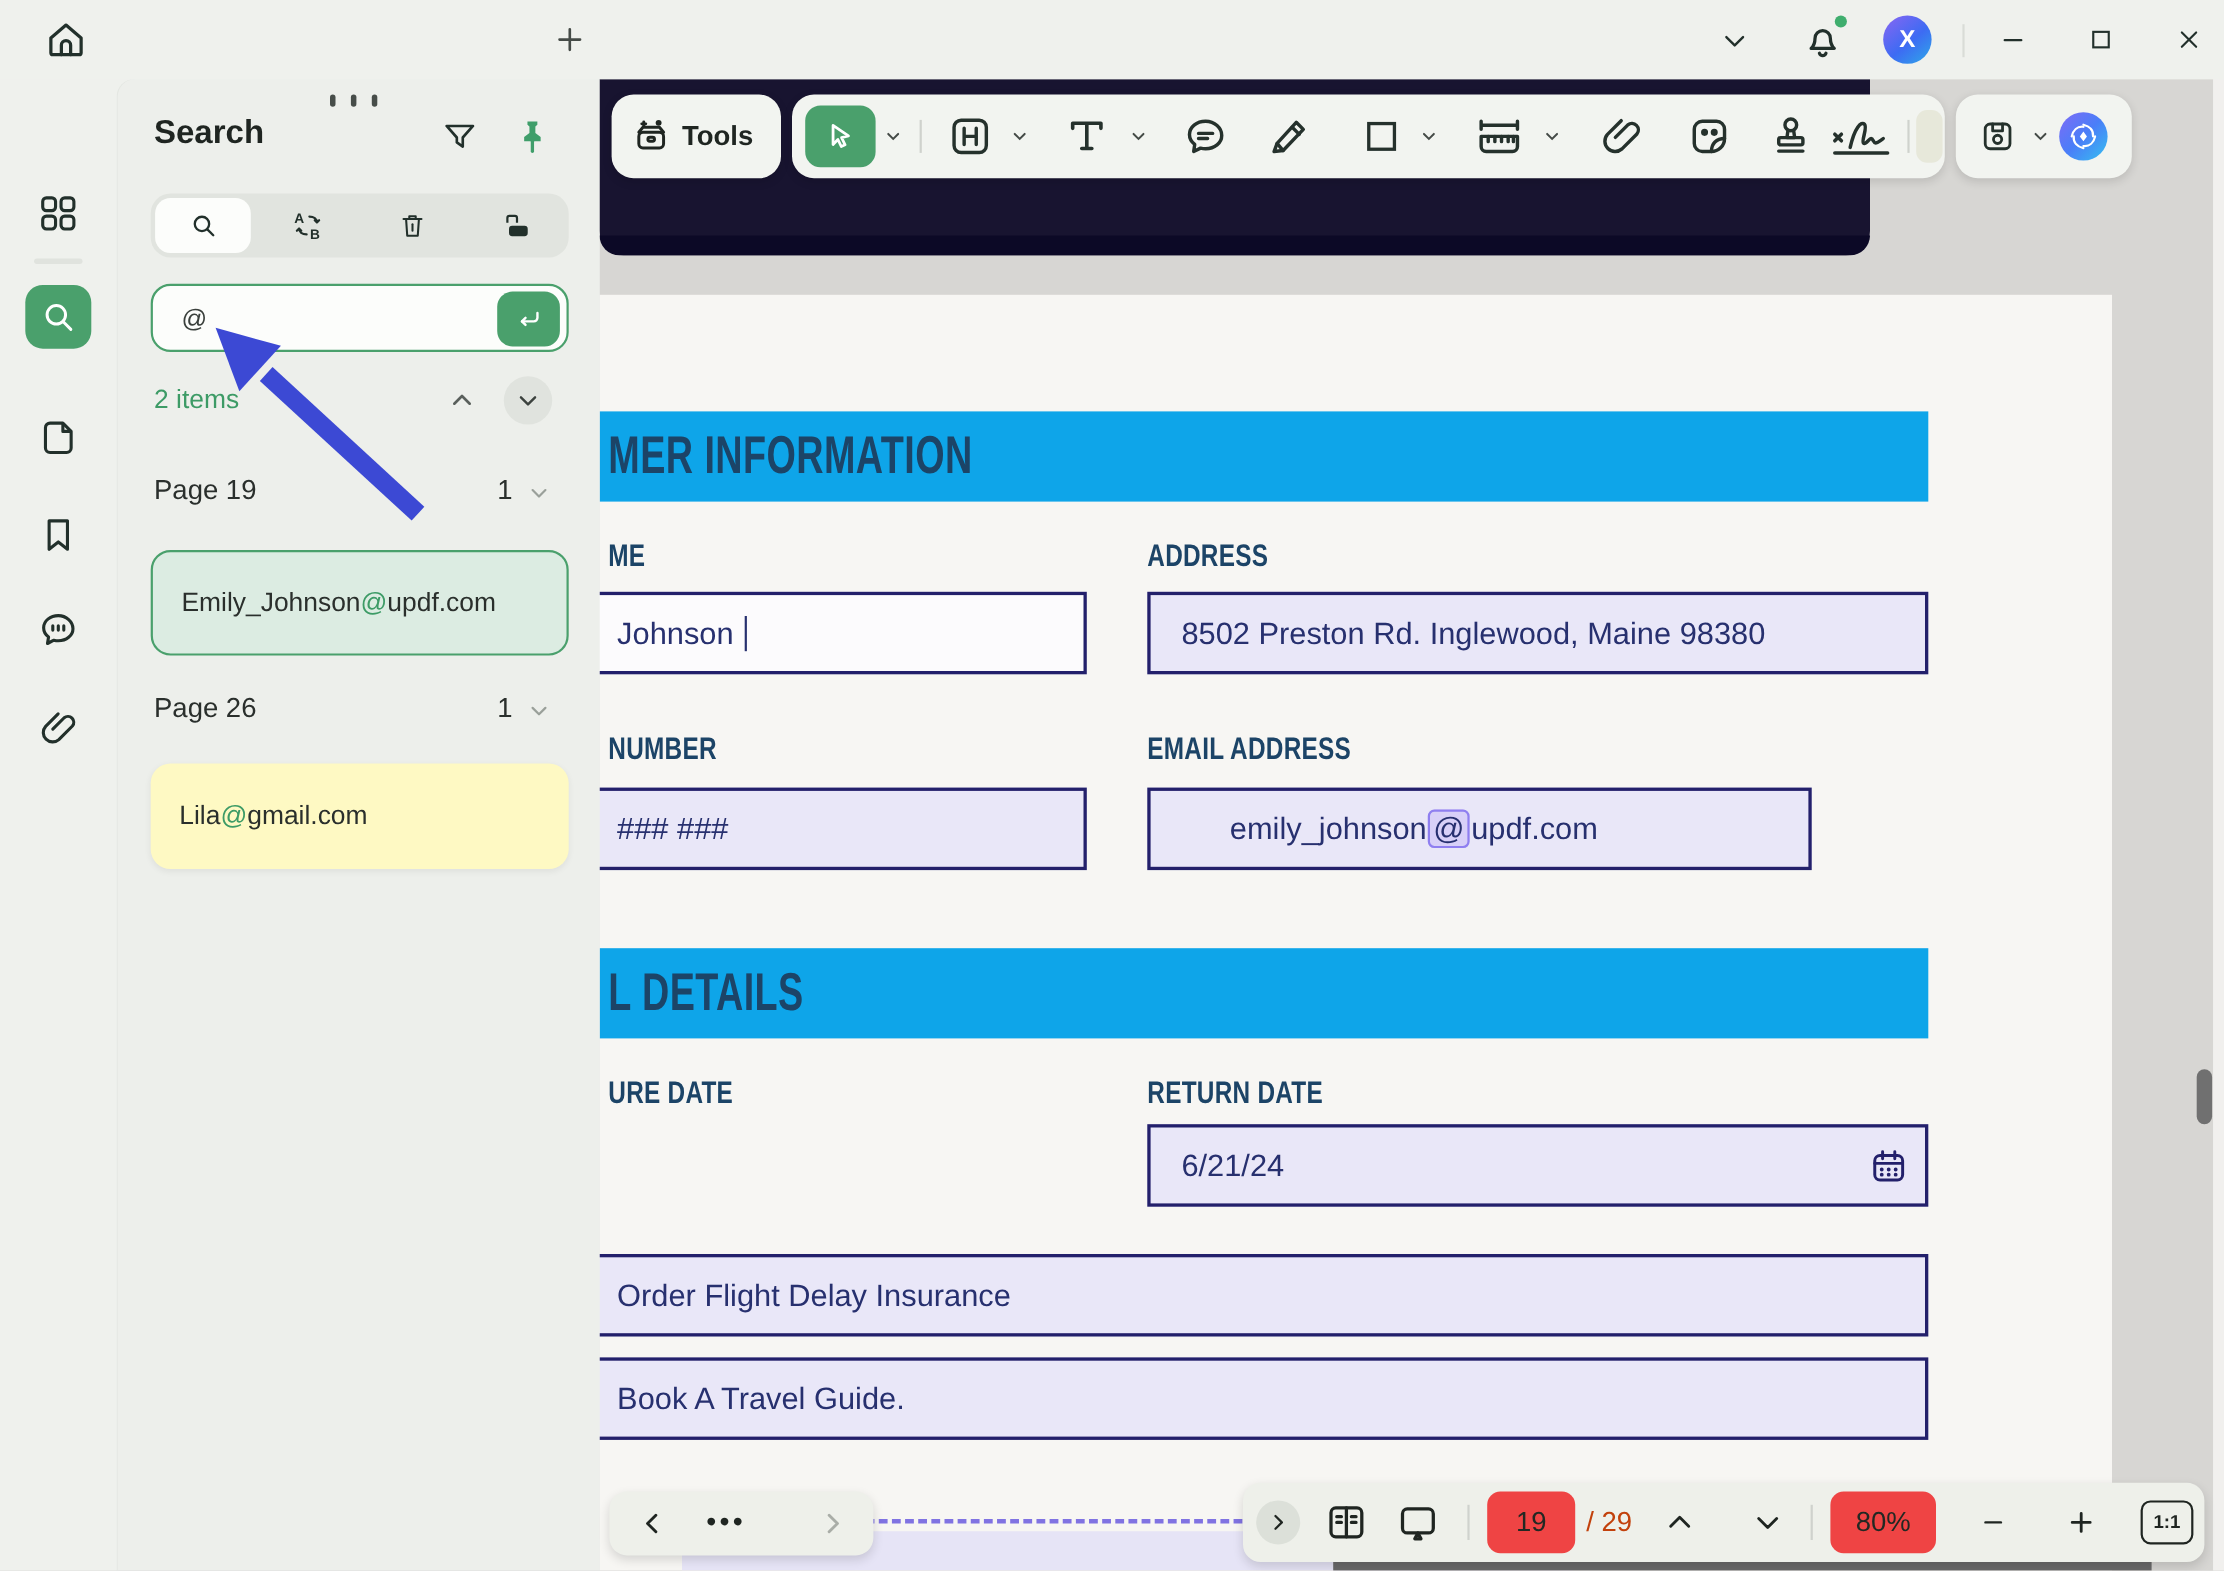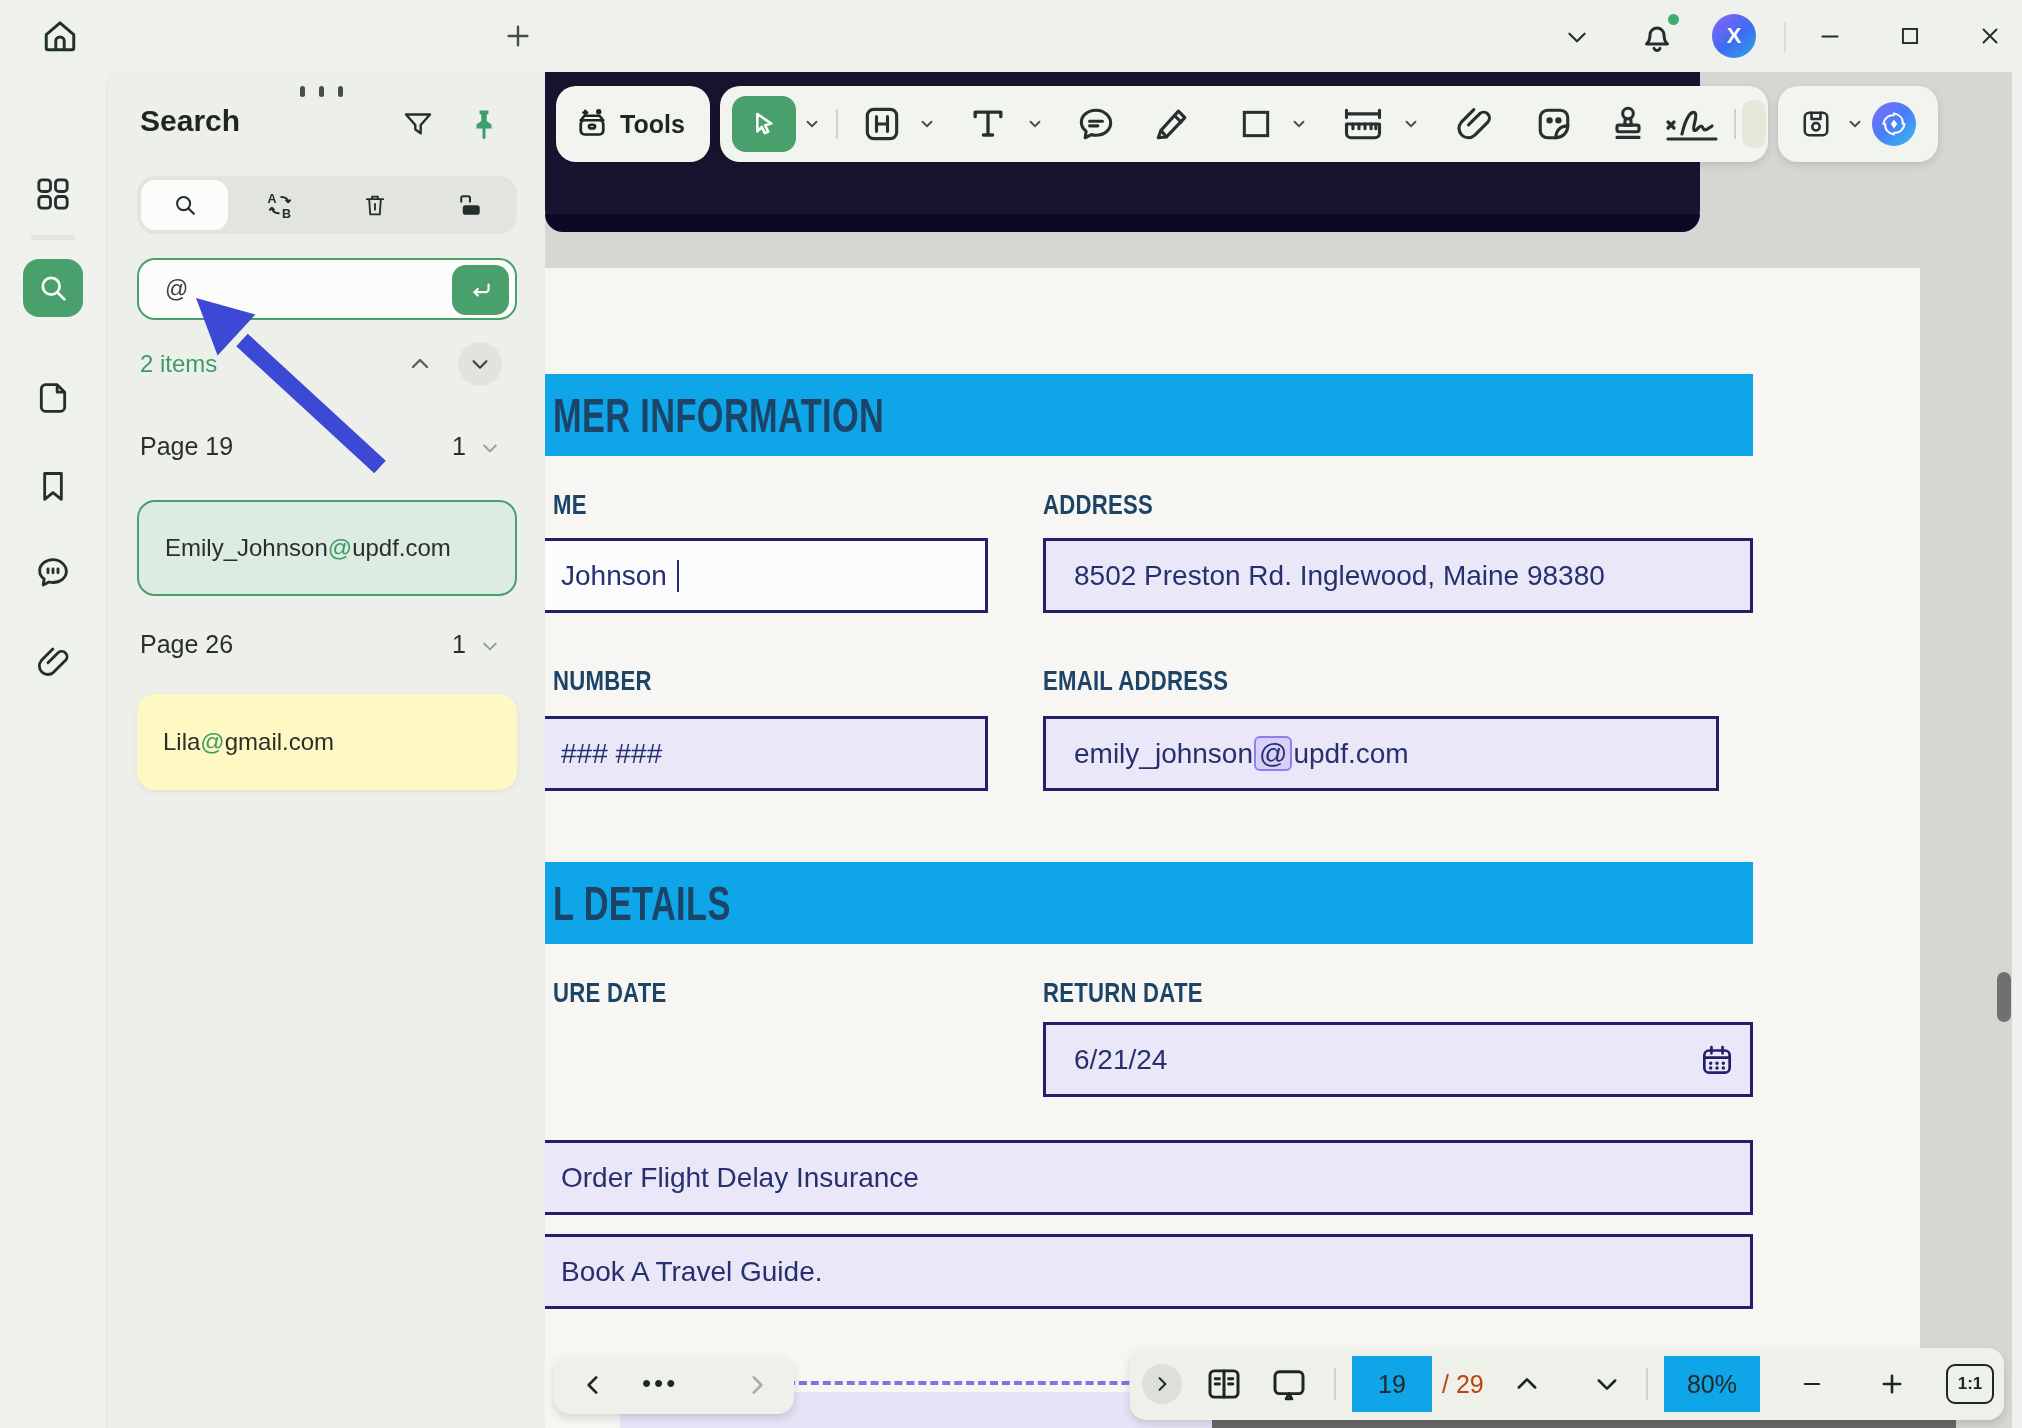--- a/index.html
+++ b/index.html
@@ -85,21 +85,21 @@
   .ticon { position:absolute; top:16px; width:44px; height:44px; }
   .select-btn { position:absolute; left:12px; top:10px; width:64px; height:56px; border-radius:14px; background:#4aa06c;
                 display:flex; align-items:center; justify-content:center; }
   .ai-btn { position:absolute; left:94px; top:16px; width:44px; height:44px; border-radius:50%;
             background:linear-gradient(135deg,#7f6bf6,#4a7ef8 50%,#35c0f0); display:flex; align-items:center; justify-content:center; }
   .beige-part { position:absolute; left:1022px; top:14px; width:24px; height:48px; border-radius:10px; background:#e7e8da; }
 
   
   .bpill { position:absolute; background:#eef0ea; border-radius:16px; box-shadow:0 4px 10px rgba(0,0,0,.14); z-index:6; }
   .ellipsis { position:absolute; left:88px; top:12px; font-size:26px; letter-spacing:3px; color:#1f2521; }
-  .valbox { position:absolute; top:8px; height:56px; background:#0ea5e9; border-radius:0; display:flex;
+  .valbox { position:absolute; top:8px; height:56px; background:#ef4444; border-radius:12px; display:flex;
             align-items:center; justify-content:center; font-size:25px; color:#222823; }
   .slash-total { position:absolute; left:312px; top:22px; font-size:25px; color:#c2410c; }
   .onebox { position:absolute; left:816px; top:16px; width:48px; height:40px; border:2.5px solid #1f2521; border-radius:9px;
             display:flex; align-items:center; justify-content:center; font-size:17px; font-weight:700; }
   .chev-in-circle { position:absolute; left:12px; top:16px; width:40px; height:40px; border-radius:50%; background:#dce0d9;
                     display:flex; align-items:center; justify-content:center; }
   .dark-bar { position:absolute; left:1212px; top:1406px; width:744px; height:22px; background:#6a6a6a;
               border-radius:12px 12px 0 0; z-index:5; }
   .scroll-thumb { position:absolute; left:1997px; top:972px; width:14px; height:50px; border-radius:7px; background:#707070; z-index:7; }
 
@@ -133,21 +133,21 @@
     <div class="field" style="left:498px; top:270px; width:710px;">
       <span class="val">8502 Preston Rd. Inglewood, Maine 98380</span>
     </div>
 
     <span class="doc-label" style="left:8px; top:398px;">NUMBER</span>
     <span class="doc-label" style="left:498px; top:398px;">EMAIL ADDRESS</span>
 
     <div class="field" style="left:-15px; top:448px; width:458px;">
       <span class="val">### ###</span>
     </div>
-    <div class="field" style="left:498px; top:448px; width:676px;">
+    <div class="field" style="left:498px; top:448px; width:604px;padding-left:44px;">
       <span class="val"><span>emily_johnson</span><span class="at-hl">@</span><span>updf.com</span></span>
     </div>
 
     <div class="band" style="top:594px;">
       <span>L DETAILS</span>
     </div>
 
     <span class="doc-label" style="left:8px; top:710px;">URE DATE</span>
     <span class="doc-label" style="left:498px; top:710px;">RETURN DATE</span>
 

